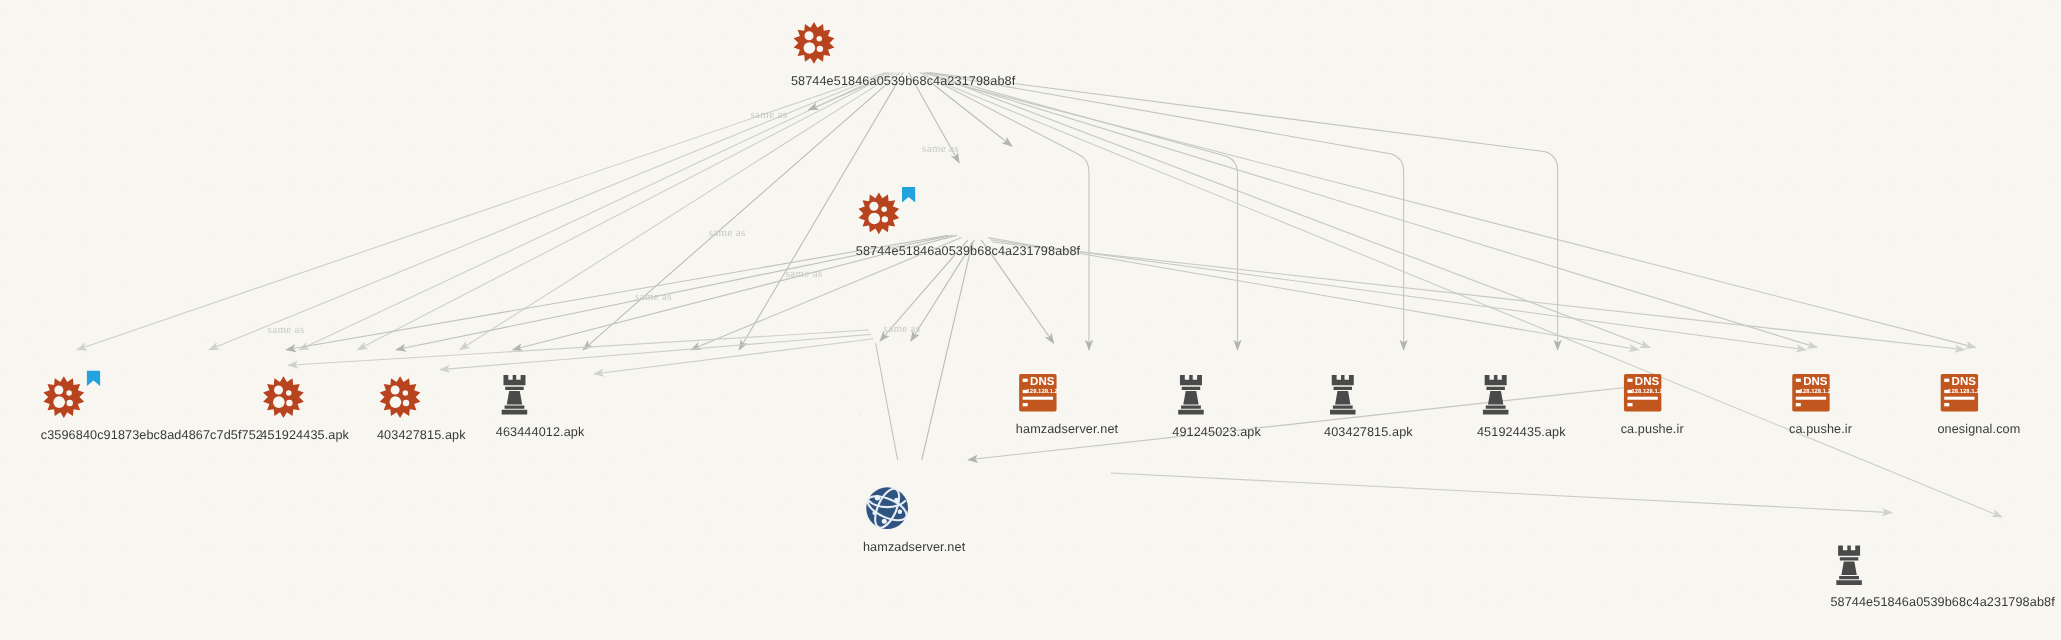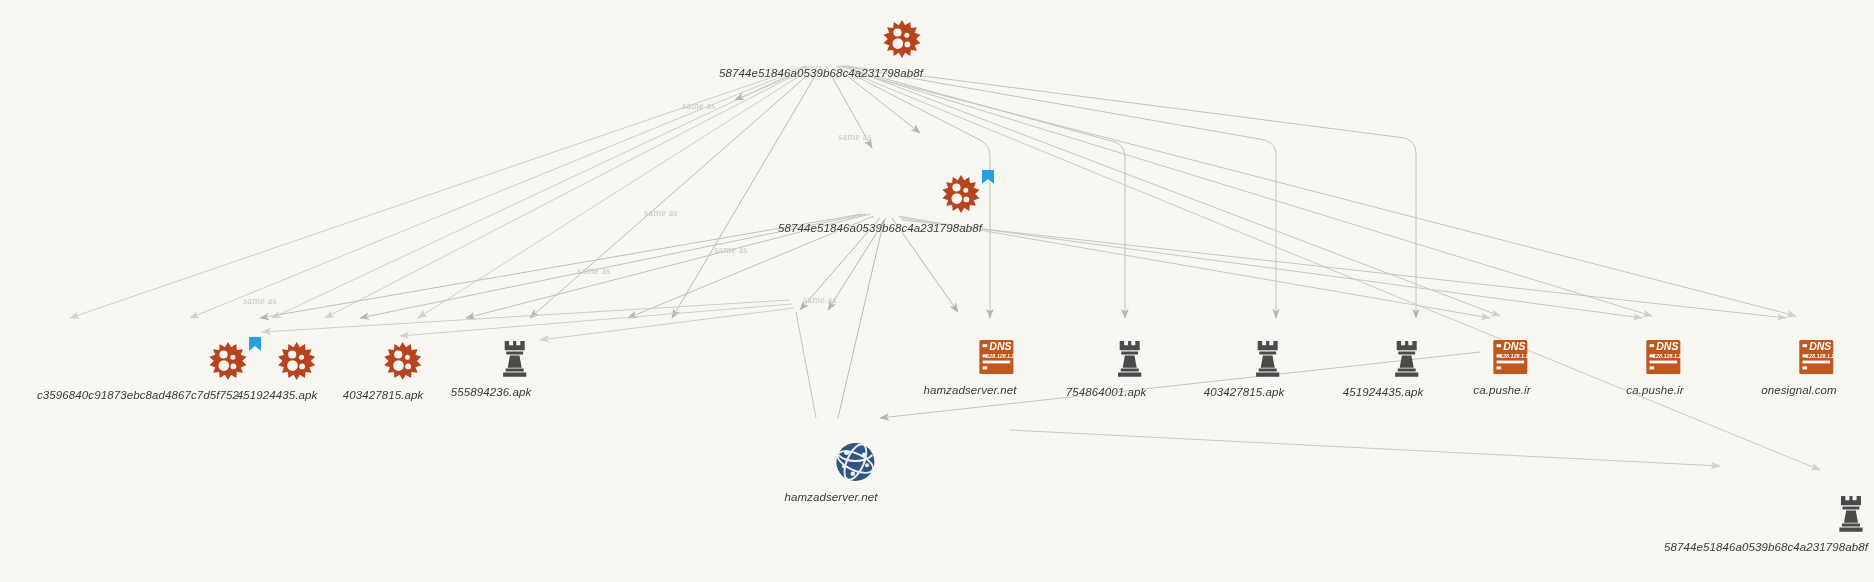--- a/index.html
+++ b/index.html
@@ -18,21 +18,21 @@
       radial-gradient(circle at 78% 31%, rgba(0,0,0,.02) 0 1px, transparent 1px),
       radial-gradient(circle at 31% 85%, rgba(0,0,0,.015) 0 1px, transparent 1px),
       radial-gradient(circle at 63% 12%, rgba(0,0,0,.02) 0 1px, transparent 1px),
       radial-gradient(circle at 88% 77%, rgba(0,0,0,.016) 0 1px, transparent 1px);
     background-size:37px 41px,53px 47px,43px 59px,61px 43px,47px 53px,59px 61px;
     opacity:.85;
   }
   #edge-layer{position:absolute;inset:0;z-index:1;}
   #node-layer{position:absolute;inset:0;z-index:2;}
 
-  .node{position:absolute;transform:translate(-50%,0);text-align:right;white-space:nowrap;font-style:italic;}
+  .node{position:absolute;transform:translate(-50%,0);text-align:left;white-space:nowrap;}
   .node-icon{position:relative;display:inline-block;line-height:0;}
   .node-label{
     margin-top:3px;font-size:11.5px;color:#3a3a3a;letter-spacing:.1px;
     text-shadow:0 0 2px #f7f6f1,0 0 2px #f7f6f1;
   }
   .flag-badge{position:absolute;top:-4px;right:-13px;line-height:0;}
   .edge-label{
     position:absolute;transform:translate(-50%,-50%);
     font-size:10px;color:#c9c9c4;letter-spacing:.3px;white-space:nowrap;font-family:Liberation Serif, serif;
   }
@@ -153,33 +153,33 @@
         </svg></div><div class="node-label">451924435.apk</div></div>
     <div class="node" style="left: 383px; top: 340px;"><div class="node-icon"><svg width="42" height="42" viewBox="0 0 42 42">
           <path d="M21.00,2.00 L24.16,7.16 L29.24,3.88 L29.85,9.90 L35.85,9.15 L33.79,14.84 L39.52,16.77 L35.20,21.00 L39.52,25.23 L33.79,27.16 L35.85,32.85 L29.85,32.10 L29.24,38.12 L24.16,34.84 L21.00,40.00 L17.84,34.84 L12.76,38.12 L12.15,32.10 L6.15,32.85 L8.21,27.16 L2.48,25.23 L6.80,21.00 L2.48,16.77 L8.21,14.84 L6.15,9.15 L12.15,9.90 L12.76,3.88 L17.84,7.16 Z" fill="#b8441f"></path>
           <circle cx="16.5" cy="14.5" r="4.1" fill="#f7f6f1"></circle>
           <circle cx="25.8" cy="17.2" r="2.5" fill="#f7f6f1"></circle>
           <circle cx="16.8" cy="25.6" r="5.3" fill="#f7f6f1"></circle>
           <circle cx="26.4" cy="26.4" r="2.9" fill="#f7f6f1"></circle>
         </svg></div><div class="node-label">403427815.apk</div></div>
     <div class="node" style="left: 491px; top: 337px;"><div class="node-icon"><svg width="34" height="42" viewBox="0 0 34 42">
           <path fill="#4a4a4a" d="M7,4 h4.4 v4.2 h4.0 V4 h3.2 v4.2 h4.0 V4 H27 v9.2 H7 ZM8.6,14.6 h16.8 v3.0 H8.6 ZM12.2,18.4 h9.6 l2.2,12.4 h-14 ZM8.0,31.6 h18 v3.0 h-18 ZM5.4,35.4 h23.2 v4.4 H5.4 Z"></path>
-        </svg></div><div class="node-label">555894236.apk</div></div>
+        </svg></div><div class="node-label">463444012.apk</div></div>
     <div class="node" style="left: 970px; top: 337px;"><div class="node-icon"><svg width="40" height="40" viewBox="0 0 40 40">
           <rect x="3" y="3" width="34" height="34" rx="1.5" fill="#c1561f"></rect>
           <rect x="6.2" y="7.2" width="4.6" height="3.0" fill="#ffffff"></rect>
           <text x="24" y="13.4" font-family="Liberation Sans, sans-serif" font-size="10.5" font-weight="bold" fill="#ffffff" text-anchor="middle">DNS</text>
           <rect x="6.2" y="17.4" width="4.6" height="3.0" fill="#ffffff"></rect>
           <text x="24" y="20.6" font-family="Liberation Sans, sans-serif" font-size="5.4" font-weight="bold" fill="#ffffff" text-anchor="middle">128.128.1.2</text>
           <rect x="6.2" y="23.6" width="27.6" height="2.8" fill="#ffffff"></rect>
           <rect x="6.2" y="29.4" width="4.6" height="3.0" fill="#ffffff"></rect>
         </svg></div><div class="node-label">hamzadserver.net</div></div>
     <div class="node" style="left: 1106px; top: 337px;"><div class="node-icon"><svg width="34" height="42" viewBox="0 0 34 42">
           <path fill="#4a4a4a" d="M7,4 h4.4 v4.2 h4.0 V4 h3.2 v4.2 h4.0 V4 H27 v9.2 H7 ZM8.6,14.6 h16.8 v3.0 H8.6 ZM12.2,18.4 h9.6 l2.2,12.4 h-14 ZM8.0,31.6 h18 v3.0 h-18 ZM5.4,35.4 h23.2 v4.4 H5.4 Z"></path>
-        </svg></div><div class="node-label">754864001.apk</div></div>
+        </svg></div><div class="node-label">491245023.apk</div></div>
     <div class="node" style="left: 1244px; top: 337px;"><div class="node-icon"><svg width="34" height="42" viewBox="0 0 34 42">
           <path fill="#4a4a4a" d="M7,4 h4.4 v4.2 h4.0 V4 h3.2 v4.2 h4.0 V4 H27 v9.2 H7 ZM8.6,14.6 h16.8 v3.0 H8.6 ZM12.2,18.4 h9.6 l2.2,12.4 h-14 ZM8.0,31.6 h18 v3.0 h-18 ZM5.4,35.4 h23.2 v4.4 H5.4 Z"></path>
         </svg></div><div class="node-label">403427815.apk</div></div>
     <div class="node" style="left: 1383px; top: 337px;"><div class="node-icon"><svg width="34" height="42" viewBox="0 0 34 42">
           <path fill="#4a4a4a" d="M7,4 h4.4 v4.2 h4.0 V4 h3.2 v4.2 h4.0 V4 H27 v9.2 H7 ZM8.6,14.6 h16.8 v3.0 H8.6 ZM12.2,18.4 h9.6 l2.2,12.4 h-14 ZM8.0,31.6 h18 v3.0 h-18 ZM5.4,35.4 h23.2 v4.4 H5.4 Z"></path>
         </svg></div><div class="node-label">451924435.apk</div></div>
     <div class="node" style="left: 1502px; top: 337px;"><div class="node-icon"><svg width="40" height="40" viewBox="0 0 40 40">
           <rect x="3" y="3" width="34" height="34" rx="1.5" fill="#c1561f"></rect>
           <rect x="6.2" y="7.2" width="4.6" height="3.0" fill="#ffffff"></rect>
           <text x="24" y="13.4" font-family="Liberation Sans, sans-serif" font-size="10.5" font-weight="bold" fill="#ffffff" text-anchor="middle">DNS</text>

